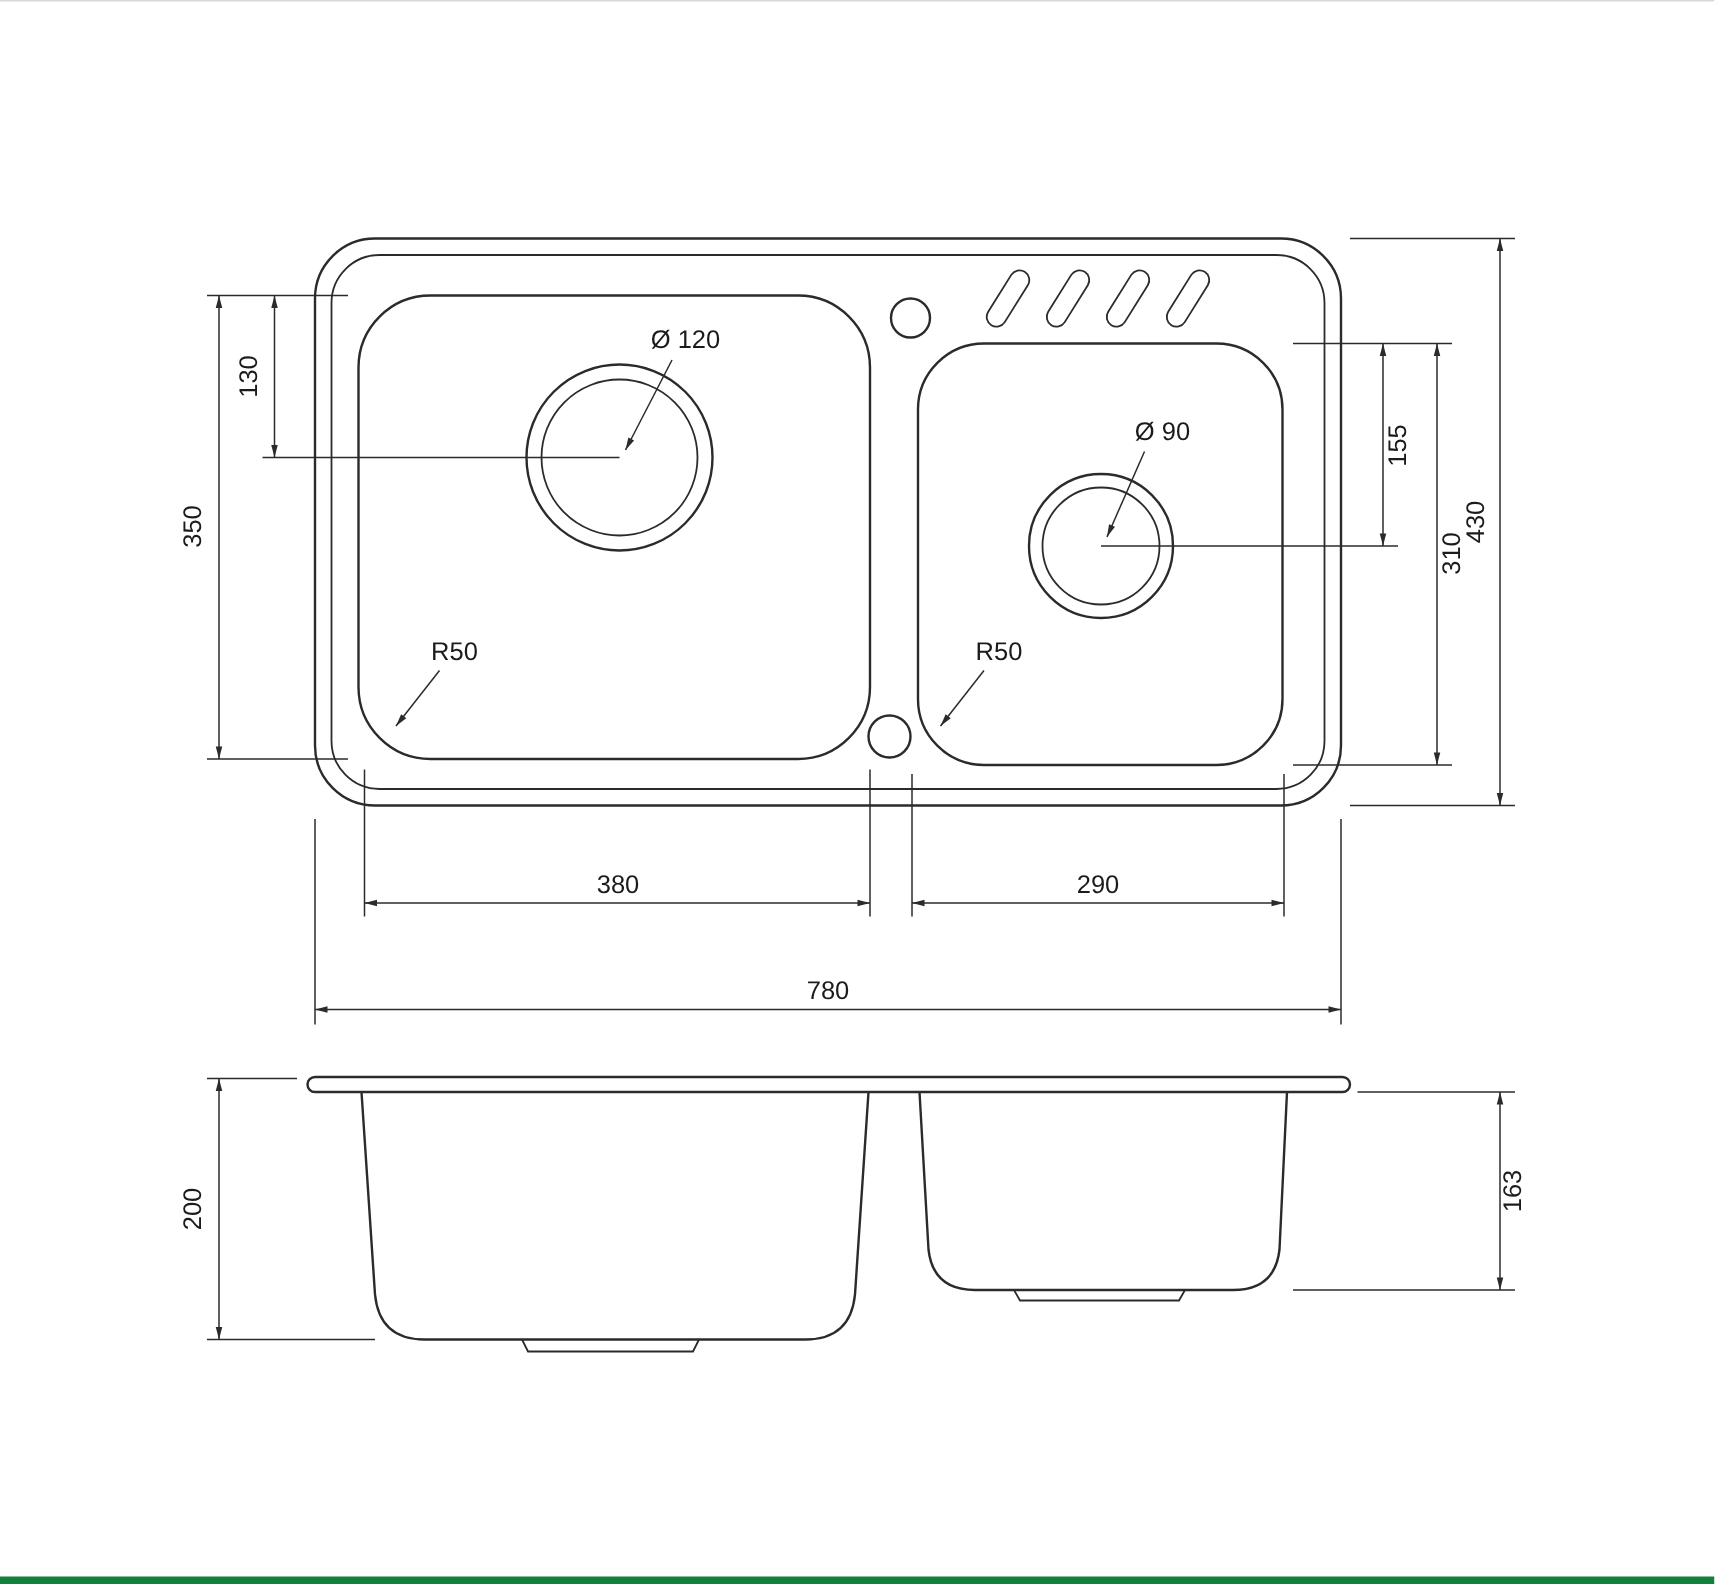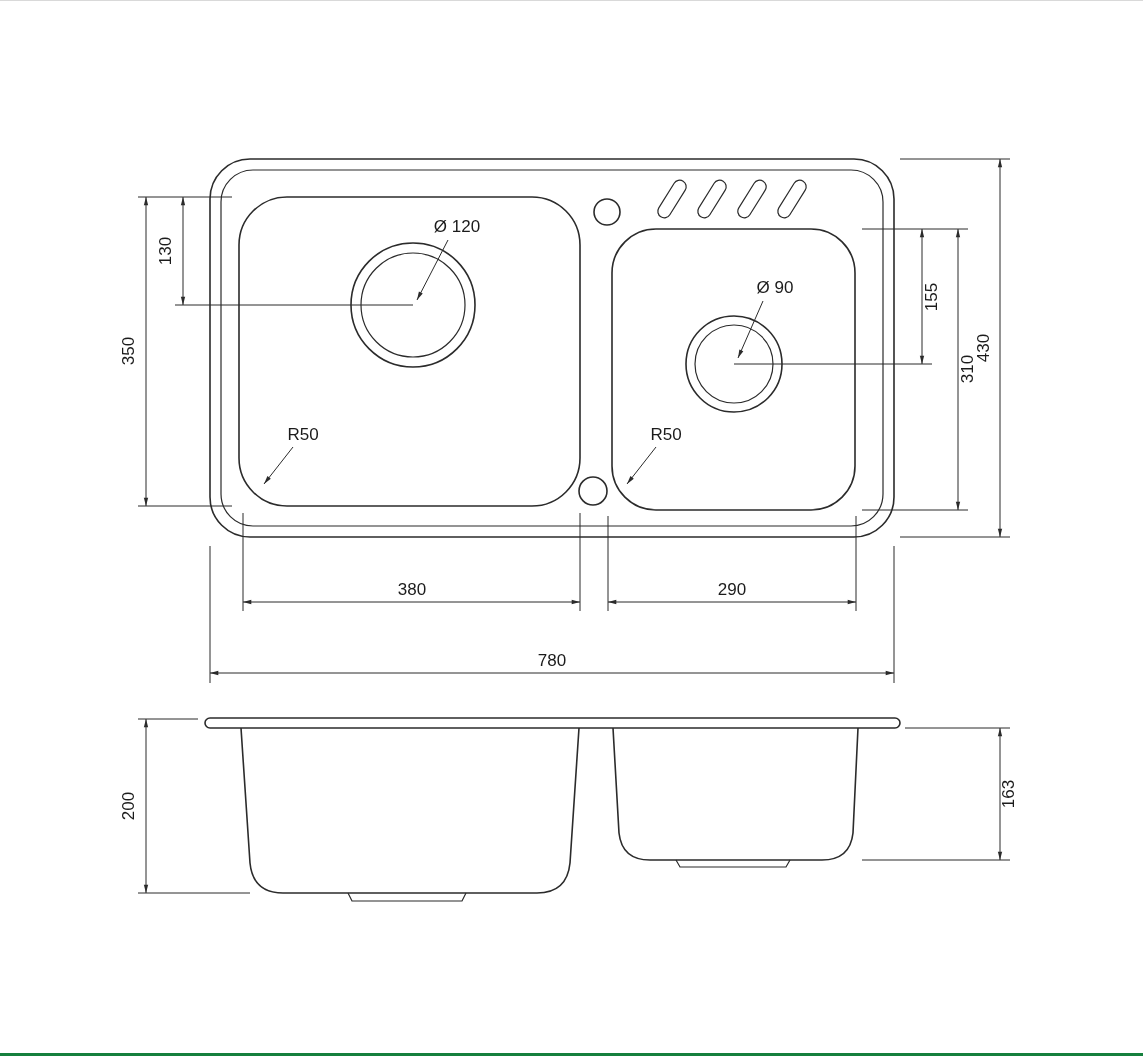--- a/index.html
+++ b/index.html
@@ -1,18 +1,18 @@
 <!DOCTYPE html>
 <html><head>
 <meta charset="utf-8">
 <style>
   html,body{margin:0;padding:0;background:#fff;}
   .page{
     width:1143px;height:1056px;position:relative;background:#fff;
-    border-top:1px solid #d9d9d9;border-bottom:3px solid #15803d;
+    border-top:1px solid #d9d9d9;border-bottom:5px solid #15803d;
     box-sizing:border-box;
     font-family:"Liberation Sans", sans-serif;
   }
   svg{display:block;}
   .obj{fill:none;stroke:#2b2b2b;stroke-width:1.6;}
   .obj-thin{fill:none;stroke:#2b2b2b;stroke-width:1.2;}
   .dim{fill:none;stroke:#2b2b2b;stroke-width:1;}
   .ext{fill:none;stroke:#2b2b2b;stroke-width:1;}
   .dimtext{font-family:"Liberation Sans", sans-serif;font-size:17px;fill:#1b1b1b;}
 </style>

